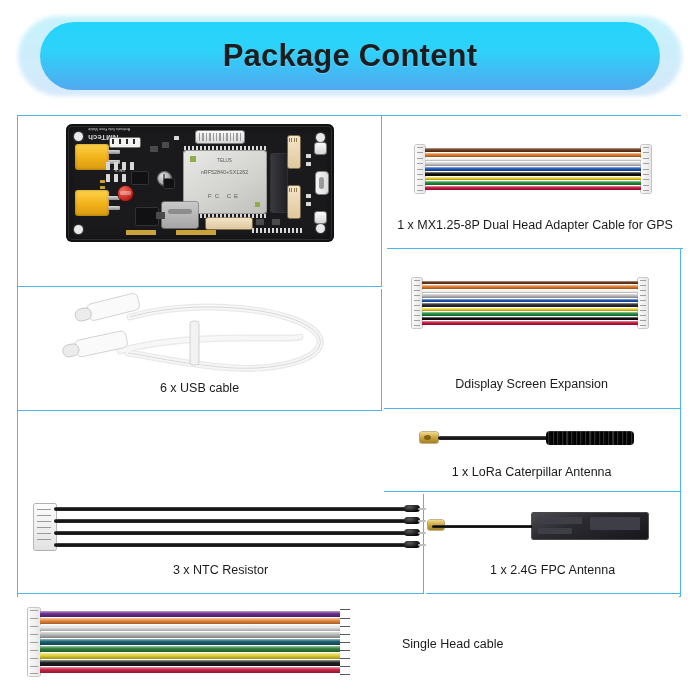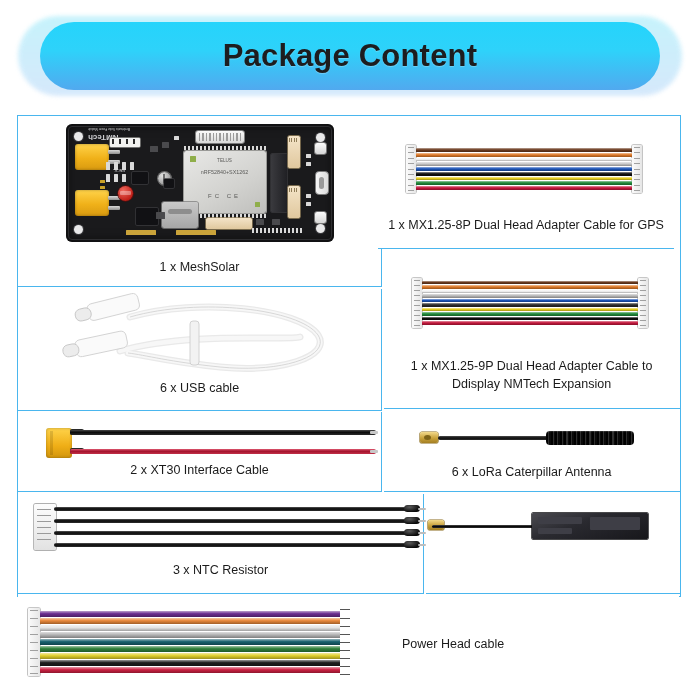--- a/index.html
+++ b/index.html
@@ -307,24 +307,23 @@
         <div class="smd dark" style="left:190px;top:95px;width:8px;height:6px;"></div>
         <div class="smd" style="left:240px;top:30px;width:5px;height:4px;"></div>
         <div class="smd" style="left:240px;top:38px;width:5px;height:4px;"></div>
         <div class="smd" style="left:240px;top:70px;width:5px;height:4px;"></div>
         <div class="smd" style="left:240px;top:78px;width:5px;height:4px;"></div>
         <div class="goldpad" style="left:110px;top:106px;width:40px;height:5px;"></div>
         <div class="goldpad" style="left:60px;top:106px;width:30px;height:5px;"></div>
         <div class="shield-pads" style="left:186px;top:104px;width:52px;height:5px;"></div>
       </div>
     </div>
-    <div class="caption" style="padding-bottom:10px;">1 x MeshSolar</div>
-  </div>
-
-  <div class="cell b-b" style="left:360px;top:0;width:296px;height:133px;">
+  </div>
+
+  <div class="cell b-b" style="left:369px;top:0;width:296px;height:133px;">
     <div class="art">
       <div class="ribbon" style="left:38px;top:32px;width:216px;height:42px;">
         <div class="rcon left">
           <div class="pins">
               <i></i>
               <i></i>
               <i></i>
               <i></i>
               <i></i>
               <i></i>
@@ -400,22 +399,21 @@
             <i style="background: linear-gradient(rgba(255, 255, 255, 0.55), rgb(184, 184, 184) 45%, rgba(0, 0, 0, 0.3)) rgb(184, 184, 184); margin-bottom: 1px;"></i>
             <i style="background: linear-gradient(rgba(255, 255, 255, 0.55), rgb(27, 84, 184) 45%, rgba(0, 0, 0, 0.3)) rgb(27, 84, 184); margin-bottom: 1px;"></i>
             <i style="background: linear-gradient(rgba(255, 255, 255, 0.55), rgb(42, 42, 42) 45%, rgba(0, 0, 0, 0.3)) rgb(42, 42, 42); margin-bottom: 1px;"></i>
             <i style="background: linear-gradient(rgba(255, 255, 255, 0.55), rgb(232, 207, 31) 45%, rgba(0, 0, 0, 0.3)) rgb(232, 207, 31); margin-bottom: 1px;"></i>
             <i style="background: linear-gradient(rgba(255, 255, 255, 0.55), rgb(31, 139, 58) 45%, rgba(0, 0, 0, 0.3)) rgb(31, 139, 58); margin-bottom: 1px;"></i>
             <i style="background: linear-gradient(rgba(255, 255, 255, 0.55), rgb(15, 15, 15) 45%, rgba(0, 0, 0, 0.3)) rgb(15, 15, 15); margin-bottom: 1px;"></i>
             <i style="background: linear-gradient(rgba(255, 255, 255, 0.55), rgb(196, 23, 60) 45%, rgba(0, 0, 0, 0.3)) rgb(196, 23, 60); margin-bottom: 0px;"></i>
           </div>
       </div>
     </div>
-    <div class="caption">1 x MX1.25-9P Dual Head Adapter Cable to</div>
-    <div class="caption" style="padding-bottom:14px;">Ddisplay NMTech Expansion</div>
+    <div class="caption" style="padding-bottom:14px;">Ddisplay Screen Expansion</div>
   </div>
 
   <div class="cell b-r b-b" style="left:0;top:172.6px;width:364px;height:122px;">
     <div class="art">
       <svg class="usbcable" width="300" height="92" viewBox="0 0 300 92">
         <g fill="none" stroke="#e9e9e9" stroke-width="7" stroke-linecap="round">
           <path d="M80 24 C 150 4, 250 16, 268 42 C 282 64, 230 80, 170 74 C 120 69, 95 62, 78 60"></path>
           <path d="M70 58 C 140 38, 236 48, 250 44"></path>
         </g>
         <g fill="none" stroke="#f7f7f7" stroke-width="4.4" stroke-linecap="round">
@@ -435,46 +433,30 @@
 
         <g transform="translate(24,48) rotate(-12)">
           <rect x="0" y="0" width="52" height="17" rx="5" fill="#fafafa" stroke="#d2d2d2" stroke-width=".9"></rect>
           <rect x="-13" y="2.5" width="16" height="12" rx="5.5" fill="#ececec" stroke="#c6c6c6" stroke-width=".9"></rect>
         </g>
       </svg>
     </div>
     <div class="caption" style="padding-bottom:12px;">6 x USB cable</div>
   </div>
 
-  <div class="cell b-r b-b" style="left:0;top:296.2px;width:364px;height:80px;">
-    <div class="art">
-      <div class="xtcable">
-        <div class="xtbody"></div>
-        <div class="solder" style="top:3px;"></div>
-        <div class="solder" style="top:22px;"></div>
-        <div class="wire-blk">
-          <div class="tip" style="top:1px;"></div>
-        </div>
-        <div class="wire-red">
-          <div class="tip" style="top:1px;"></div>
-        </div>
-      </div>
-    </div>
-    <div class="caption" style="padding-bottom:12px;">2 x XT30 Interface Cable</div>
-  </div>
 
   <div class="cell b-b" style="left:365.6px;top:294.2px;width:296px;height:82px;">
     <div class="art">
       <div class="lora">
         <div class="ipex"></div>
         <div class="shaft"></div>
         <div class="cater"></div>
       </div>
     </div>
-    <div class="caption" style="padding-bottom:10px;">6 x LoRa Caterpillar Antenna</div>
+    <div class="caption" style="padding-bottom:10px;">1 x LoRa Caterpillar Antenna</div>
   </div>
 
   <div class="cell b-r b-b" style="left:0;top:377.8px;width:406px;height:100px;">
     <div class="art">
       <div class="ntc">
         <div class="conn">
           <i style="top:5px;"></i>
             <i style="top:11px;"></i>
             <i style="top:17px;"></i>
           <i style="top:23px;"></i>
@@ -503,20 +485,21 @@
       <div class="fpc">
         <div class="ipex2"></div>
         <div class="lead"></div>
         <div class="panel">
           <div class="tr" style="left:6px;top:4px;width:44px;height:7px;"></div>
           <div class="tr" style="left:58px;top:4px;width:50px;height:13px;"></div>
           <div class="tr" style="left:6px;top:15px;width:34px;height:6px;"></div>
         </div>
       </div>
     </div>
+    <div class="caption" style="padding-bottom:14px;">1 x 2.4G FPC Antenna</div>
   </div>
 
   <div class="cell bottomcell" style="left:0;top:479.4px;width:661px;height:99px;">
     <div style="position:relative;width:378px;height:100%;">
       <div class="ribbon" style="left:22px;top:16px;width:300px;height:62px;">
         <div class="rcon left" style="width:12px;left:-12px;">
           <div class="pins">
               <i></i>
               <i></i>
               <i></i>
@@ -548,17 +531,17 @@
             <i style="background: linear-gradient(rgba(255, 255, 255, 0.55), rgb(181, 181, 181) 45%, rgba(0, 0, 0, 0.3)) rgb(181, 181, 181); margin-bottom: 1px;"></i>
             <i style="background: linear-gradient(rgba(255, 255, 255, 0.55), rgb(23, 96, 110) 45%, rgba(0, 0, 0, 0.3)) rgb(23, 96, 110); margin-bottom: 1px;"></i>
             <i style="background: linear-gradient(rgba(255, 255, 255, 0.55), rgb(47, 127, 58) 45%, rgba(0, 0, 0, 0.3)) rgb(47, 127, 58); margin-bottom: 1px;"></i>
             <i style="background: linear-gradient(rgba(255, 255, 255, 0.55), rgb(224, 207, 42) 45%, rgba(0, 0, 0, 0.3)) rgb(224, 207, 42); margin-bottom: 1px;"></i>
             <i style="background: linear-gradient(rgba(255, 255, 255, 0.55), rgb(29, 29, 29) 45%, rgba(0, 0, 0, 0.3)) rgb(29, 29, 29); margin-bottom: 1px;"></i>
             <i style="background: linear-gradient(rgba(255, 255, 255, 0.55), rgb(204, 33, 66) 45%, rgba(0, 0, 0, 0.3)) rgb(204, 33, 66); margin-bottom: 0px;"></i>
           </div>
       </div>
     </div>
     <div style="flex:1 1 auto;padding-left:6px;">
-      <div class="bottom-caption">Power Head cable</div>
+      <div class="bottom-caption">Single Head cable</div>
     </div>
   </div>
 
 </div>
 
 </body></html>

